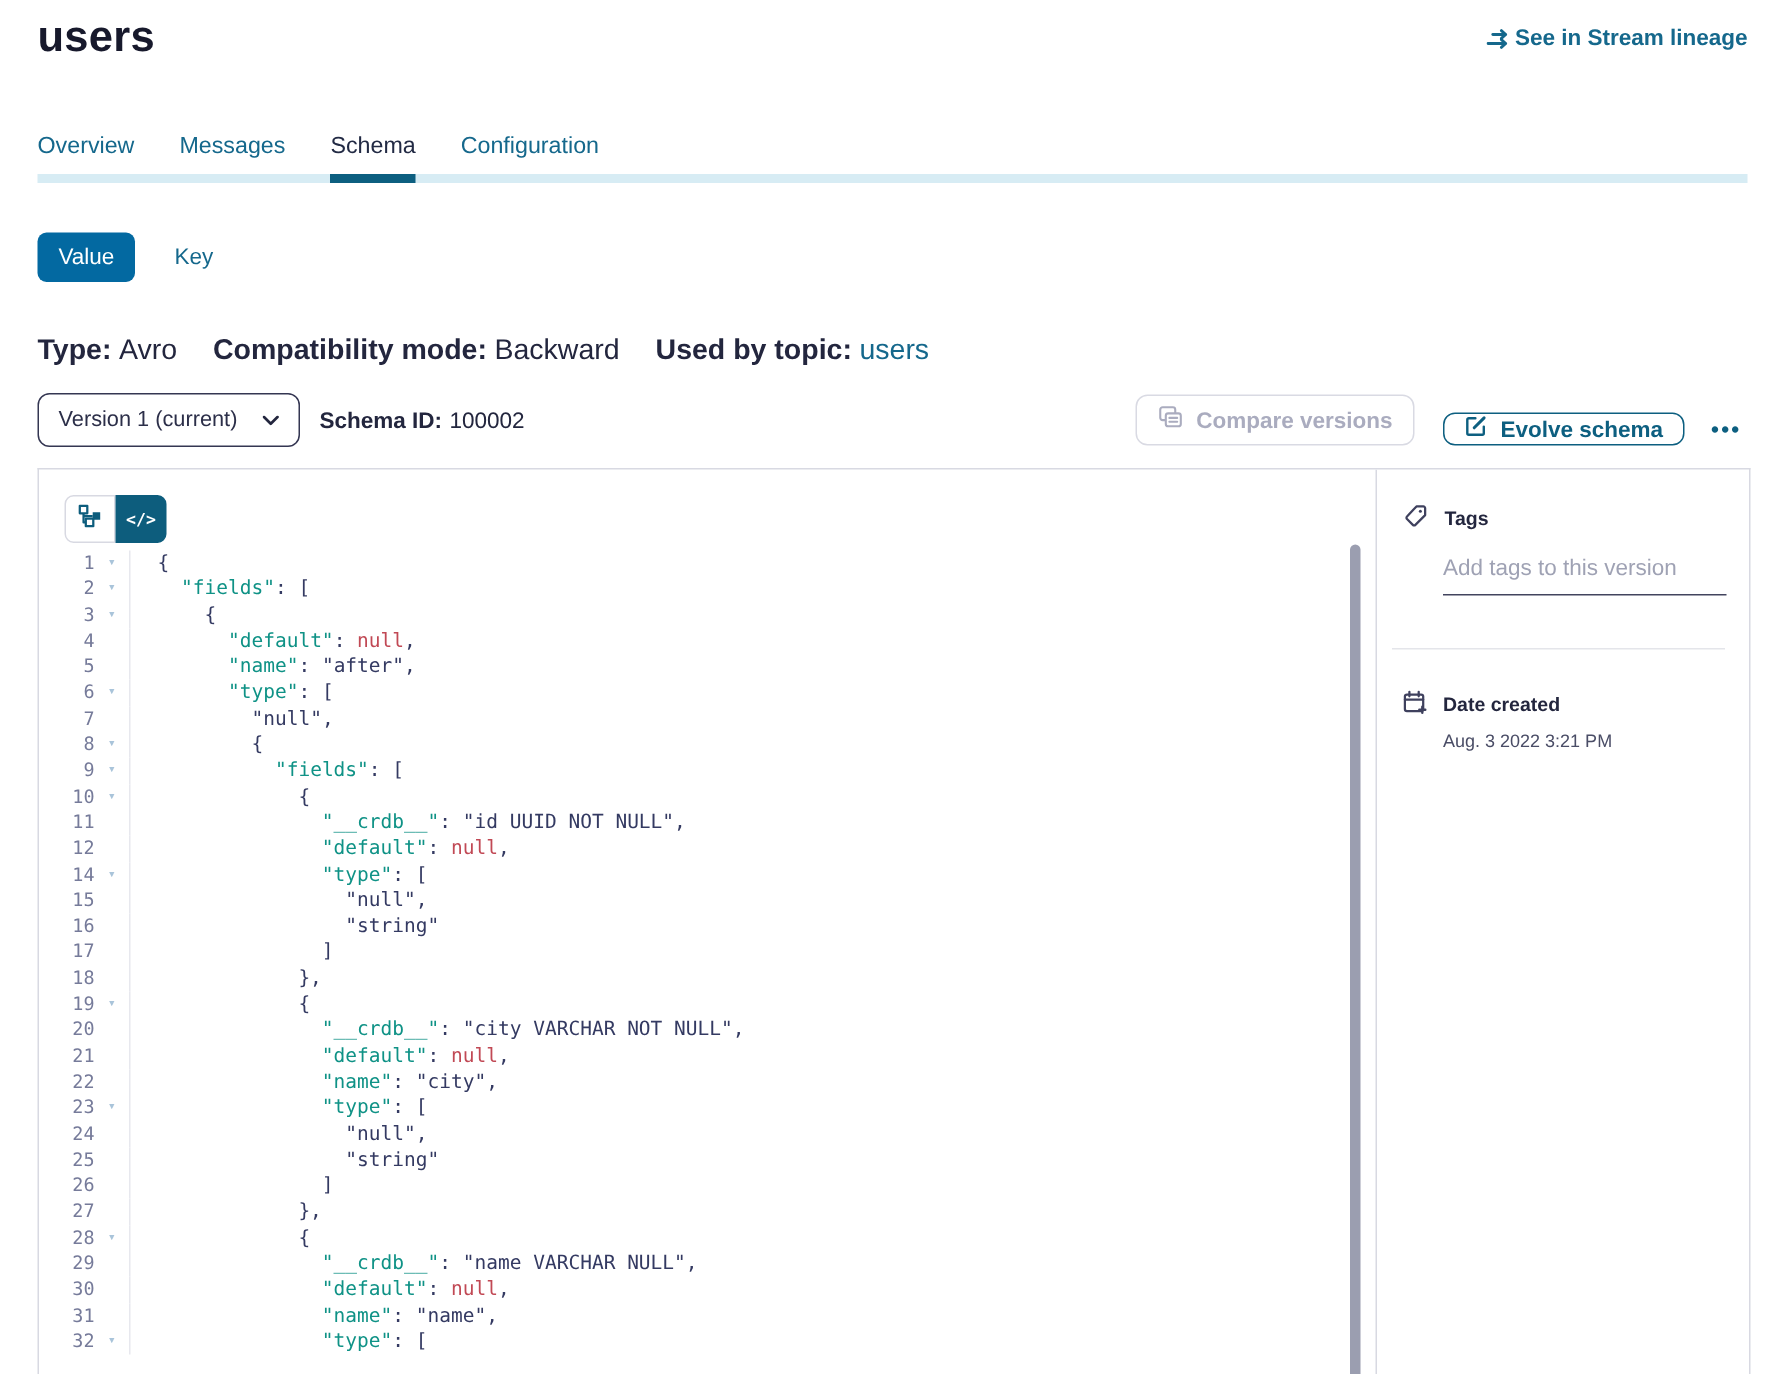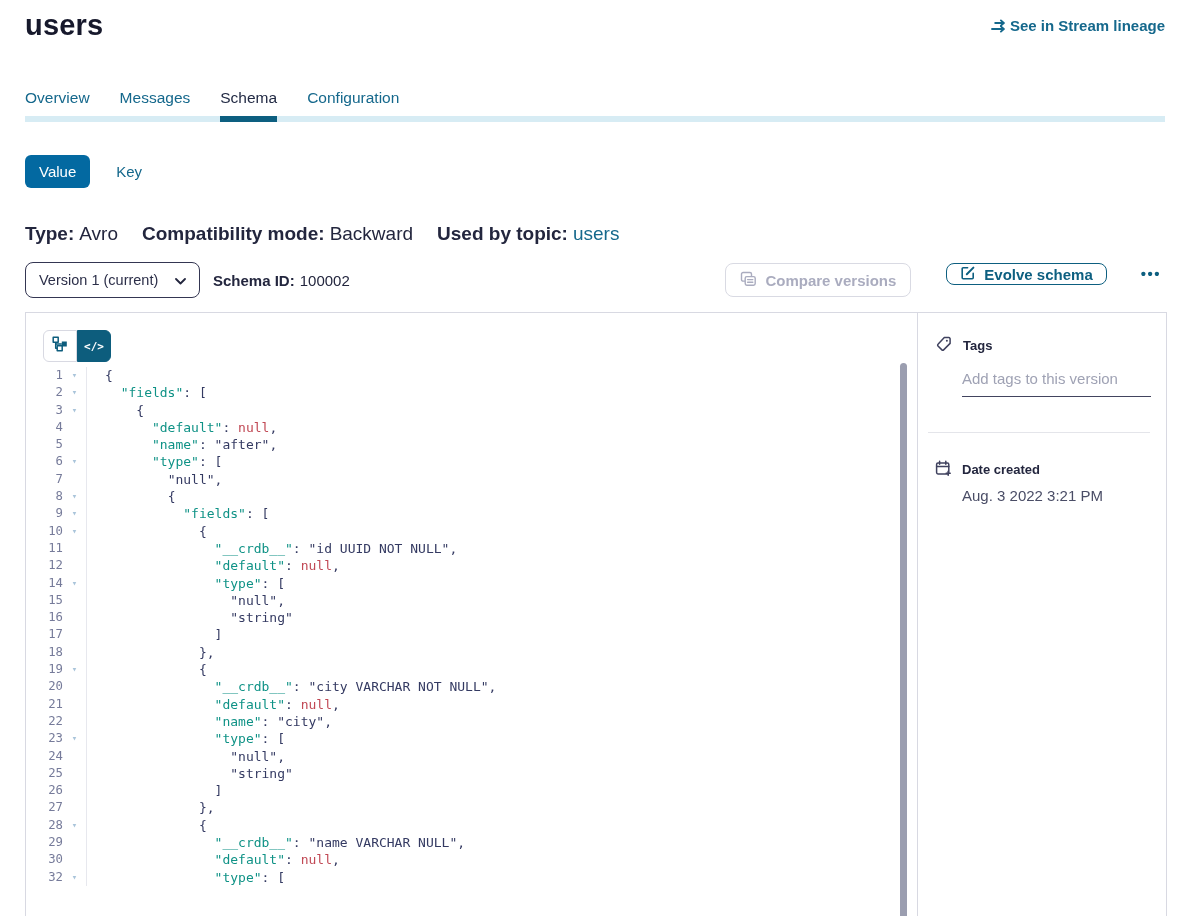--- a/index.html
+++ b/index.html
@@ -24,21 +24,21 @@
 
   .meta-row { margin:35px 0 0 25px; font-size:19px; color:#23263e; display:flex; }
   .meta-group { margin-right:24px; }
   .meta-label { font-weight:700; }
   .meta-value { margin-left:5px; }
   .meta-link { margin-left:5px; color:#15688c; cursor:pointer; }
 
   .controls-row { margin:17px 24px 0 25px; display:flex; align-items:center; }
   .version-select { width:175px; height:36px; border:1px solid #343652; border-radius:8px; display:flex; align-items:center; justify-content:space-between; padding:0 13px; font-size:14.5px; color:#2c2f49; cursor:pointer; background:#fff; }
   .schema-id { margin-left:13px; font-size:15px; }
-  .ctrl-right { margin-left:auto; display:flex; align-items:flex-start;gap:16px; }
+  .ctrl-right { margin-left:auto; display:flex; align-items:flex-end; }
   .btn-compare { display:flex; align-items:center; gap:8px; height:34px; padding:0 14px; border:1px solid #d9dae3; border-radius:8px; background:#fff; color:#aaacbf; font-size:15px; font-weight:600; font-family:inherit; }
   .btn-evolve { display:flex; align-items:center; gap:8px; height:22px; padding:0 13px; border:1.5px solid #0d5f80; border-radius:8px; background:#fff; color:#0d5f80; font-size:15px; font-weight:600; font-family:inherit; margin-left:19px; cursor:pointer; }
   .btn-more { margin-left:14px; color:#0d5f80; font-size:15px; font-weight:700; letter-spacing:1.5px; cursor:pointer; padding:2px 4px; }
 
   .panel { margin:14px 22px 0 25px; height:613px; border:1px solid #d8d9e2; border-bottom:none; display:flex; overflow:hidden; }
   .code-pane { flex:1; position:relative; overflow:hidden; }
   .toolbar { margin:17px 0 0 17px; display:inline-flex; }
   .tb-btn { width:34px; height:32px; display:flex; align-items:center; justify-content:center; cursor:pointer; }
   .tb-tree { background:#fff; border:1px solid #d8d9e2; border-radius:6px 0 0 6px; }
   .tb-code { background:#0d5d7d; border:1px solid #0d5d7d; border-radius:0 6px 6px 0; color:#fff; font-family:"DejaVu Sans Mono", monospace; font-size:11px; font-weight:700; }
@@ -57,21 +57,21 @@
 
   .sidebar { width:249px; flex:none; border-left:1px solid #d8d9e2; padding:22px 16px 0 17px; }
   .sb-head { display:flex; align-items:flex-end; gap:10px; font-size:13px; font-weight:700; color:#23263e; }
   .sb-head svg { display:block; flex:none; }
   .tags-input { display:block; margin:17px 0 0 27px; width:189px; border:none; border-bottom:1px solid #42445e; background:transparent; outline:none; font-family:inherit; font-size:15px; color:#23263e; padding:0 0 9px 0; }
   .tags-input::placeholder { color:#9fa2b4; }
   .sb-divider { height:1px; background:#e4e5ea; margin:35px 0 0 -7px; }
   .sb-section-2 { margin-top:30px; }
   .sb-value { margin:10px 0 0 27px; font-size:15px; color:#6f7288; }
   .sb-section-3 { margin-top:27px; }
-  .sb-date { margin:10px 0 5px 27px; font-size:15px; color:#4a4d66; }
+  .sb-date { margin:10px 0 5px 27px; font-size:12px; color:#4a4d66; }
 </style>
 </head>
 <body>
 
 <div class="header">
   <div class="title">users</div>
   <div class="lineage-link">
     <span>
       <svg width="19" height="14" viewBox="0 0 19 14" fill="none" stroke="#15688c" stroke-width="1.9" stroke-linecap="round" stroke-linejoin="round">
         <path d="M4.2 4 h8.2"></path>
@@ -186,20 +186,21 @@
         <div class="code-row"><span class="ln">21</span><span class="fold"></span><span class="code-text"><span>              </span><span class="tk-k">"default"</span><span class="tk-p">: </span><span class="tk-a">null</span><span class="tk-p">,</span></span></div>
         <div class="code-row"><span class="ln">22</span><span class="fold"></span><span class="code-text"><span>              </span><span class="tk-k">"name"</span><span class="tk-p">: </span><span class="tk-s">"city"</span><span class="tk-p">,</span></span></div>
         <div class="code-row"><span class="ln">23</span><span class="fold">▾</span><span class="code-text"><span>              </span><span class="tk-k">"type"</span><span class="tk-p">: [</span></span></div>
         <div class="code-row"><span class="ln">24</span><span class="fold"></span><span class="code-text"><span>                </span><span class="tk-s">"null"</span><span class="tk-p">,</span></span></div>
         <div class="code-row"><span class="ln">25</span><span class="fold"></span><span class="code-text"><span>                </span><span class="tk-s">"string"</span></span></div>
         <div class="code-row"><span class="ln">26</span><span class="fold"></span><span class="code-text"><span>              </span><span class="tk-p">]</span></span></div>
         <div class="code-row"><span class="ln">27</span><span class="fold"></span><span class="code-text"><span>            </span><span class="tk-p">},</span></span></div>
         <div class="code-row"><span class="ln">28</span><span class="fold">▾</span><span class="code-text"><span>            </span><span class="tk-p">{</span></span></div>
         <div class="code-row"><span class="ln">29</span><span class="fold"></span><span class="code-text"><span>              </span><span class="tk-k">"__crdb__"</span><span class="tk-p">: </span><span class="tk-s">"name VARCHAR NULL"</span><span class="tk-p">,</span></span></div>
         <div class="code-row"><span class="ln">30</span><span class="fold"></span><span class="code-text"><span>              </span><span class="tk-k">"default"</span><span class="tk-p">: </span><span class="tk-a">null</span><span class="tk-p">,</span></span></div>
+        <div class="code-row"><span class="ln">31</span><span class="fold"></span><span class="code-text"><span>              </span><span class="tk-k">"name"</span><span class="tk-p">: </span><span class="tk-s">"name"</span><span class="tk-p">,</span></span></div>
         <div class="code-row"><span class="ln">32</span><span class="fold">▾</span><span class="code-text"><span>              </span><span class="tk-k">"type"</span><span class="tk-p">: [</span></span></div>
       </div>
     <div class="scroll-thumb"></div>
   </div>
 
   <div class="sidebar">
     <div class="sb-section-1">
       <div class="sb-head">
         <span>
           <svg width="18" height="18" viewBox="0 0 18 18" fill="none" stroke="#3f415e" stroke-width="1.5" stroke-linejoin="round">

